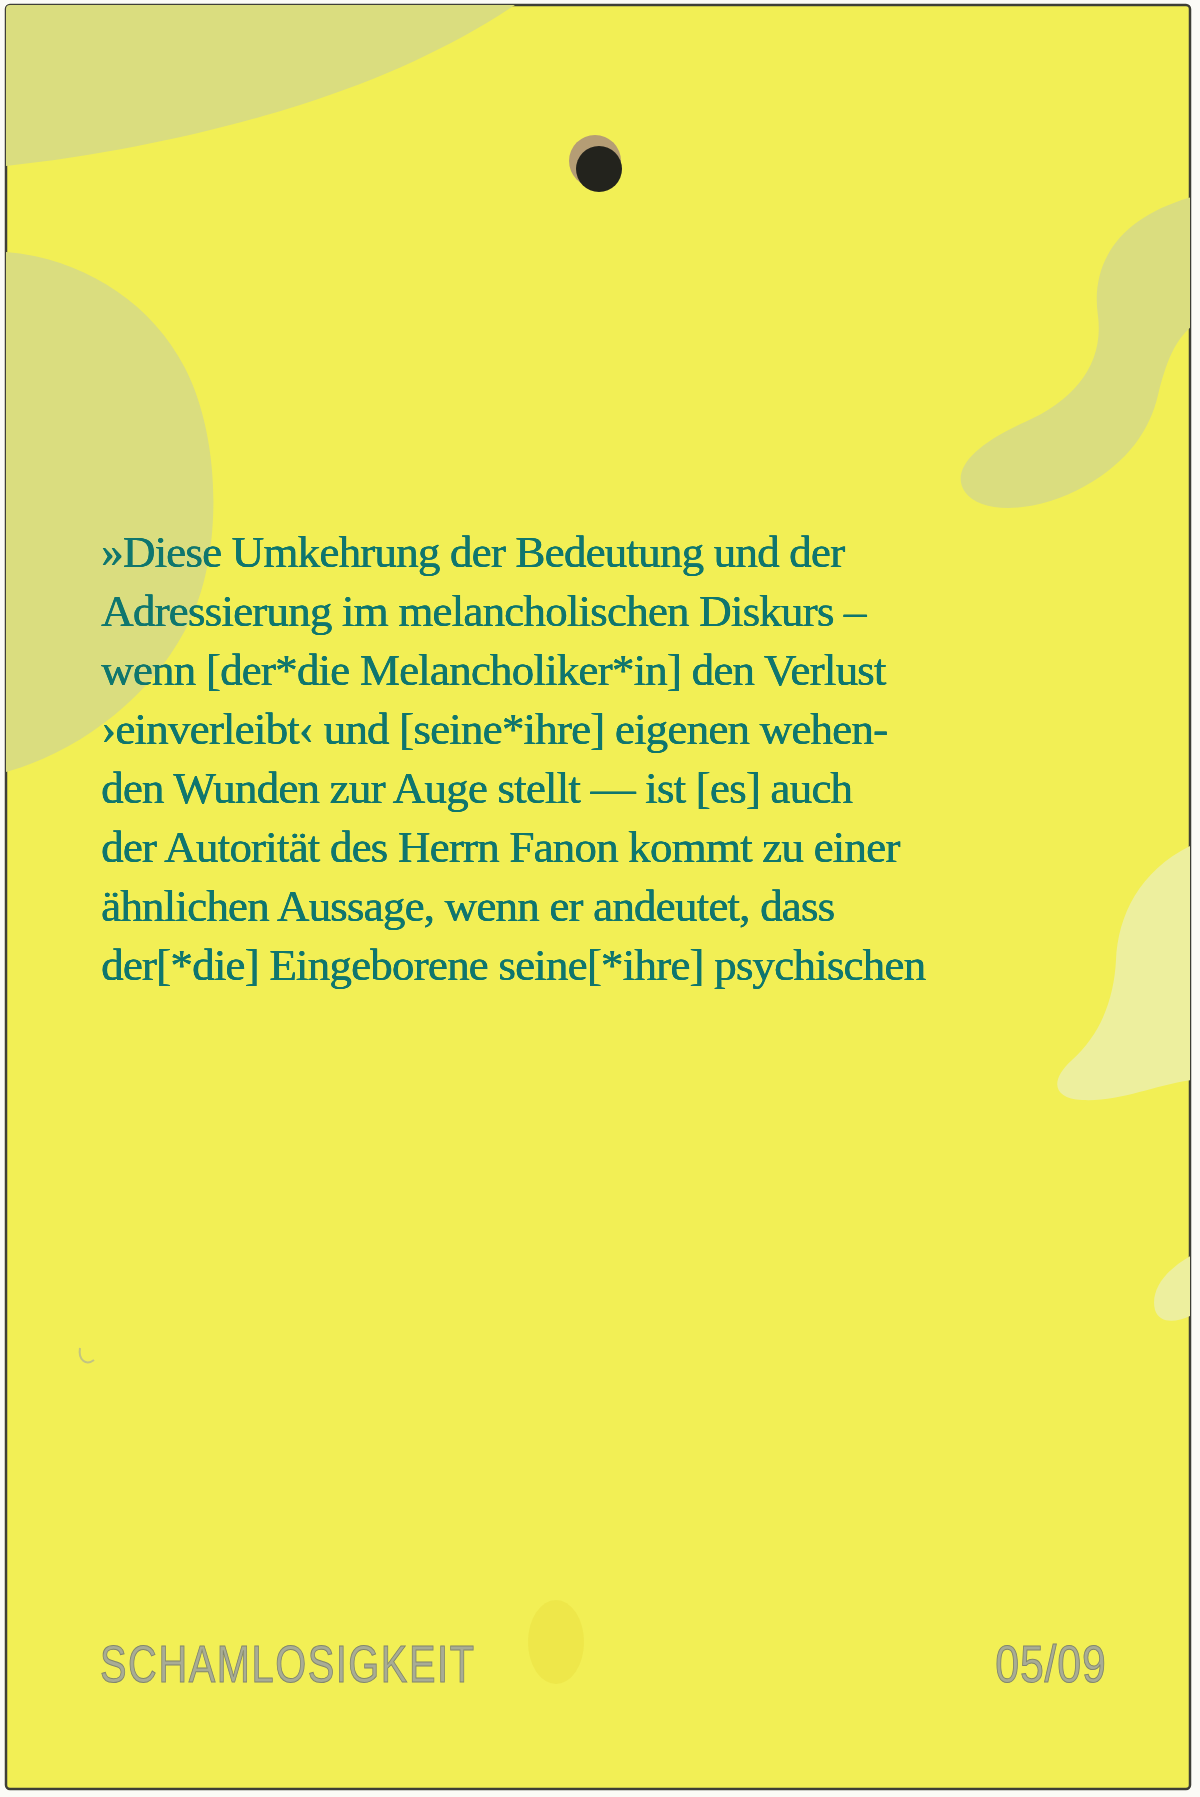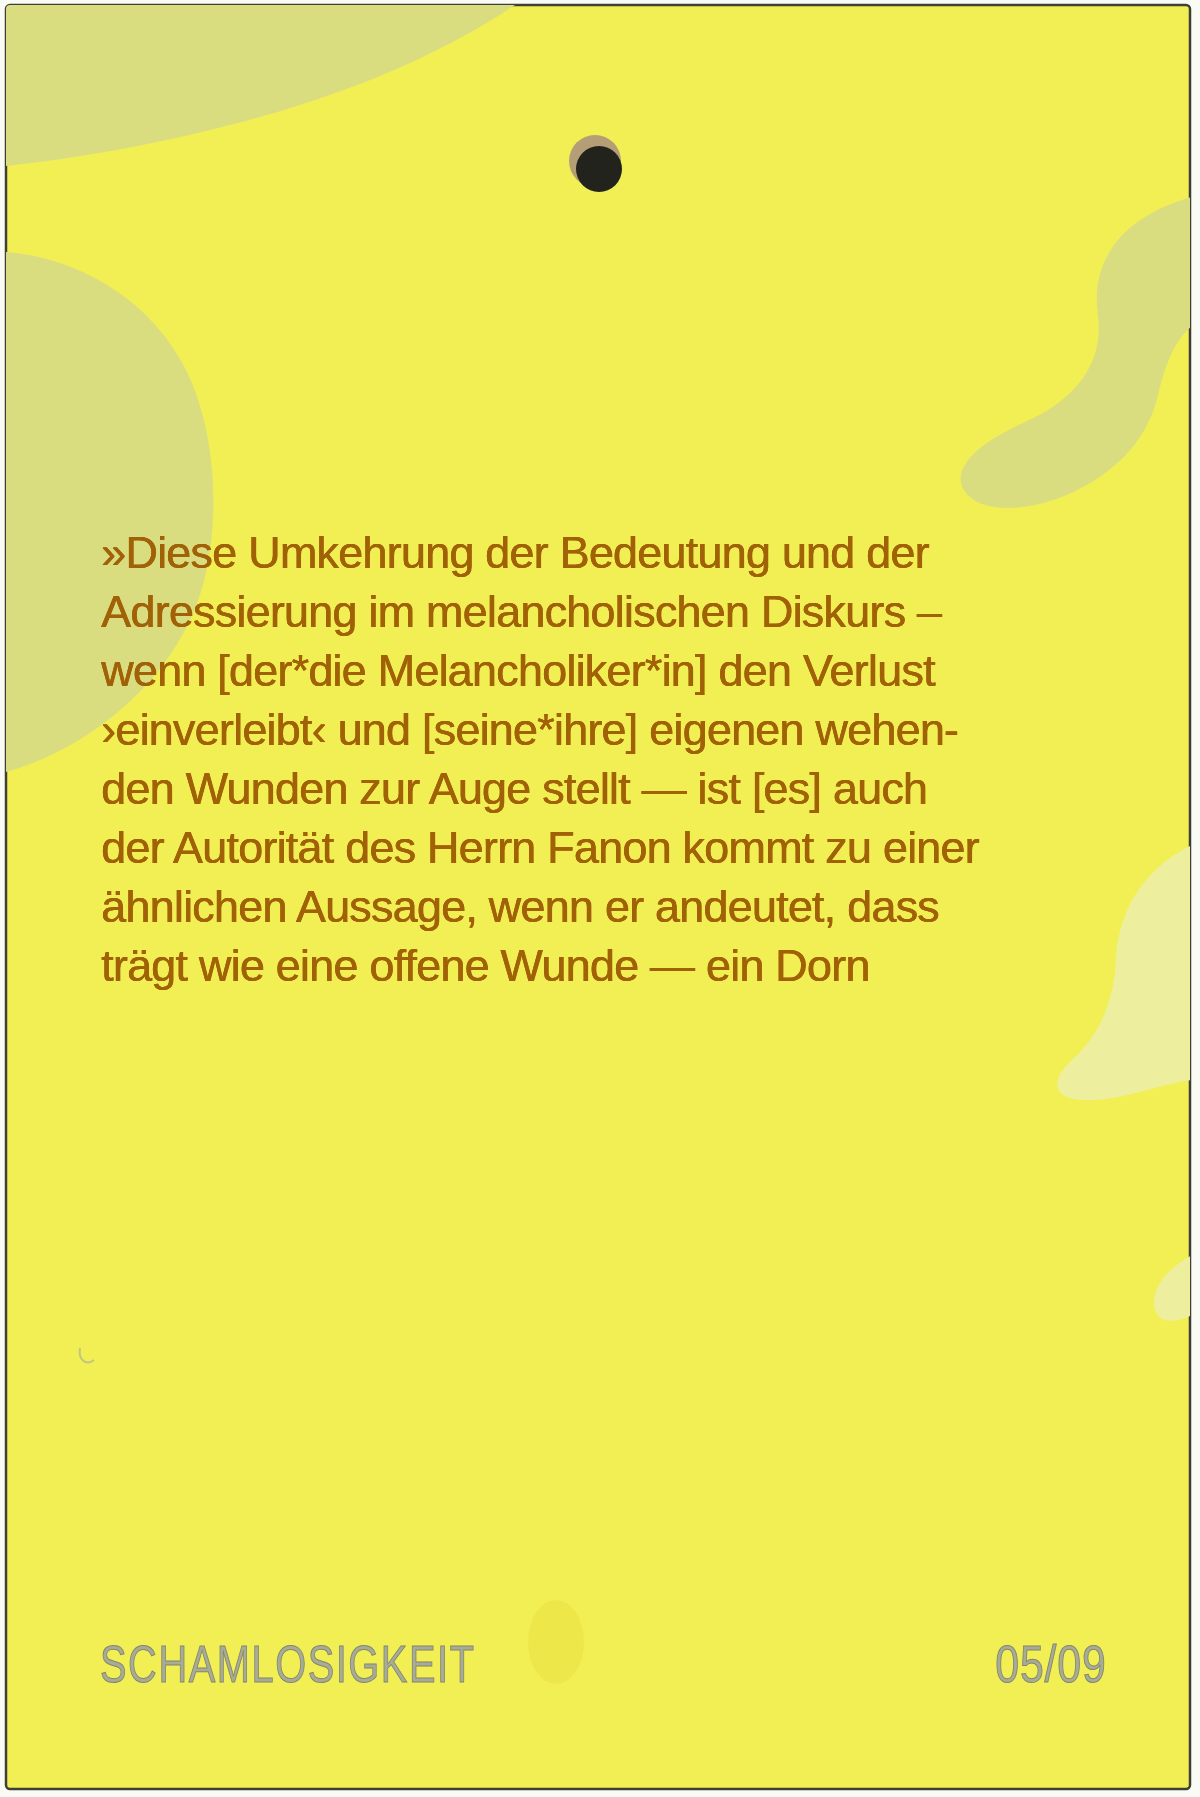--- a/index.html
+++ b/index.html
@@ -5,23 +5,23 @@
   html,body{margin:0;padding:0;}
   body{
     width:1200px;height:1797px;position:relative;overflow:hidden;
     background:#fbfbf6;
     font-family:"DejaVu Serif", serif;
   }
   .scan-page{position:absolute;inset:0;}
   svg.bg{position:absolute;left:0;top:0;z-index:0;display:block;}
   .quote-block{
     position:absolute;left:101px;top:523px;z-index:2;width:1040px;
-    font-family:Liberation Sans, sans-serif;
+    font-family:Liberation Serif, serif;
     font-size:45px;line-height:59px;letter-spacing:-0.8px;
-    color:#a16207;
+    color:#0f766e;
     text-shadow:0.5px 0 0 currentColor, 0 0.4px 0 currentColor;
   }
   .quote-line{white-space:nowrap;}
   .footer-text{
     position:absolute;z-index:2;top:1639px;
     font-family:"Liberation Sans", sans-serif;
     font-size:51px;line-height:51px;font-weight:400;
     color:#a8ac95;
     -webkit-text-stroke:1px #81866f;
   }
@@ -68,19 +68,19 @@
   </svg>
 
   <div class="quote-block">
     <div class="quote-line">»Diese Umkehrung der Bedeutung und der</div>
     <div class="quote-line">Adressierung im melancholischen Diskurs –</div>
     <div class="quote-line">wenn [der*die Melancholiker*in] den Verlust</div>
     <div class="quote-line">›einverleibt‹ und [seine*ihre] eigenen wehen-</div>
     <div class="quote-line">den Wunden zur Auge stellt — ist [es] auch</div>
     <div class="quote-line">der Autorität des Herrn Fanon kommt zu einer</div>
     <div class="quote-line">ähnlichen Aussage, wenn er andeutet, dass</div>
-    <div class="quote-line">trägt wie eine offene Wunde — ein Dorn</div>
+    <div class="quote-line">der[*die] Eingeborene seine[*ihre] psychischen</div>
   </div>
 
   <div class="footer-text footer-title">SCHAMLOSIGKEIT</div>
   <div class="footer-text footer-page">05/09</div>
 
 </div>
 
 </body></html>

